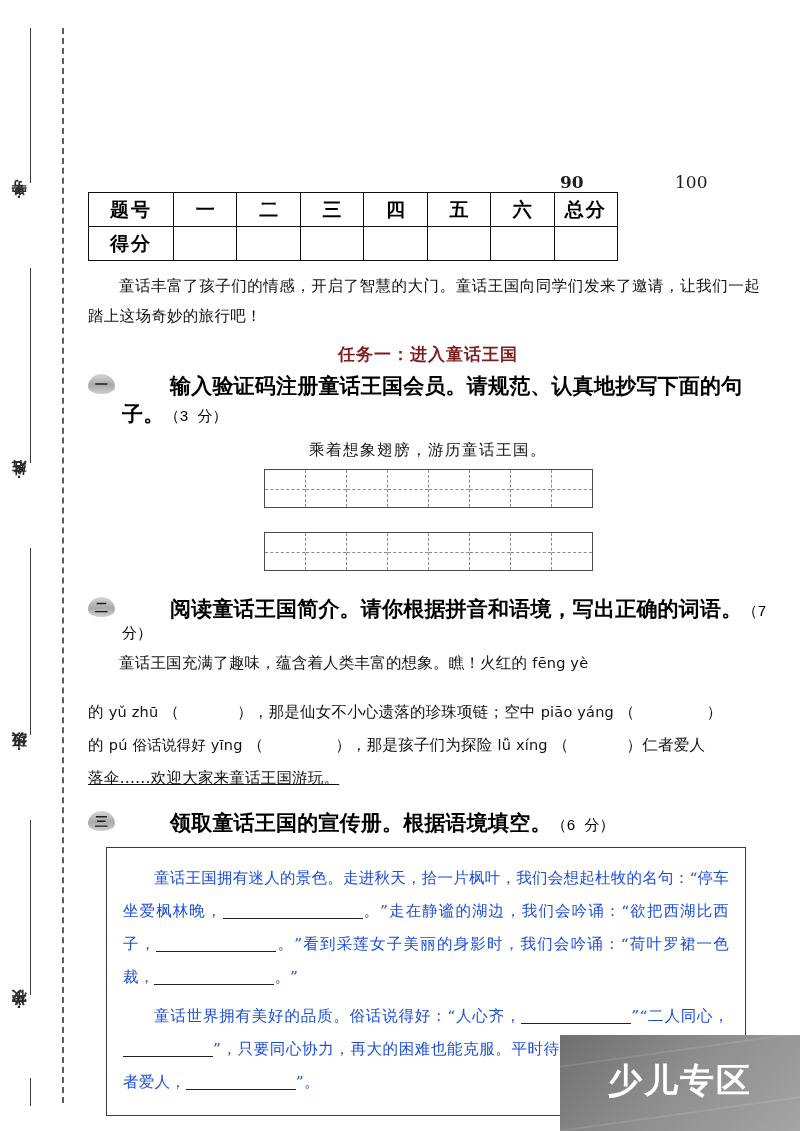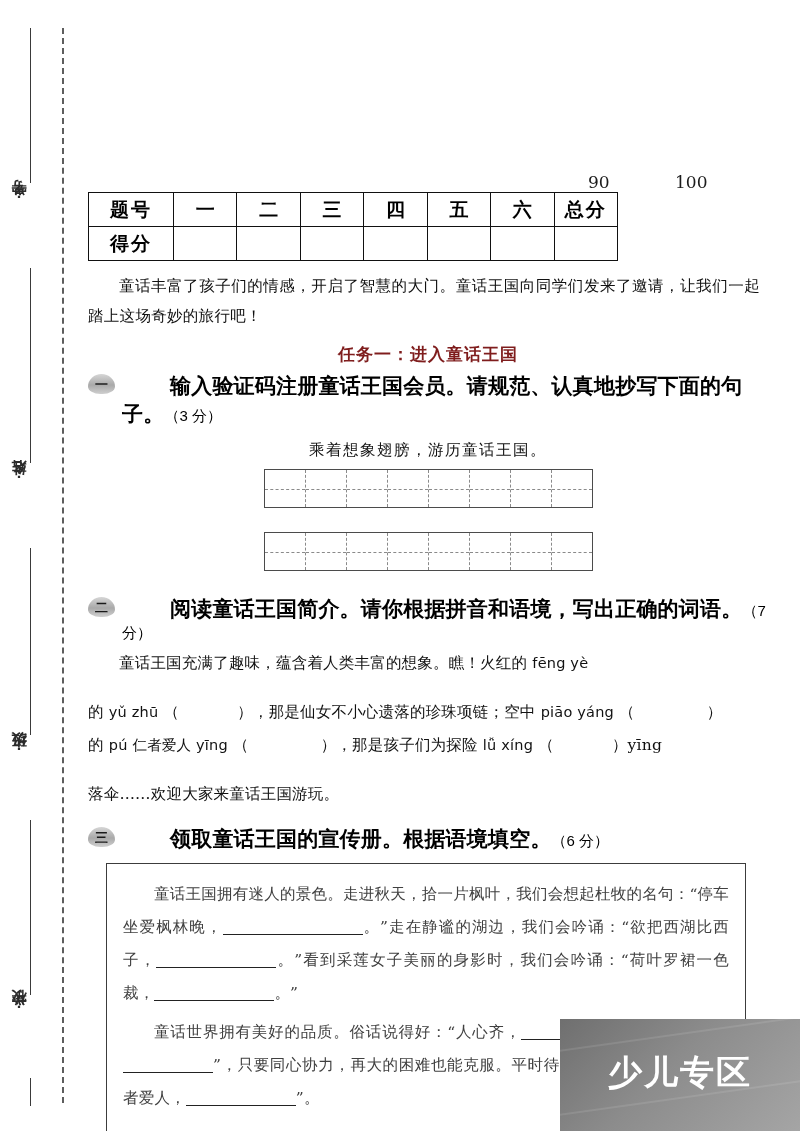--- a/index.html
+++ b/index.html
@@ -65,21 +65,21 @@
     border-radius:50% 50% 46% 46%/62% 62% 38% 38%;
     display:flex;align-items:center;justify-content:center;
     font-family:"DejaVu Sans","Liberation Sans",sans-serif;
     font-size:13px;font-weight:bold;color:#1a1a1a;line-height:1;
   }
   .q-text{
     font-family:"DejaVu Sans","Liberation Sans",sans-serif;
     font-size:21px;font-weight:bold;color:#000;letter-spacing:.2px;margin-left:48px;
   }
   .q-pts{
-    font-family:Liberation Sans, sans-serif;
+    font-family:Liberation Mono, monospace;
     font-weight:normal;font-size:15px;
   }
 
   
   .copy-sentence{
     text-align:center;font-size:15.5px;color:#111;margin:12px 0 8px 0;
     letter-spacing:1.5px;font-family:Liberation Sans, sans-serif;
   }
   .grid-wrap{display:flex;justify-content:center;margin:6px 0;}
   .tianzi{display:flex;border:1.1px solid #4b4b4b;}
@@ -101,35 +101,35 @@
   .py{font-family:"DejaVu Sans","Liberation Sans",sans-serif;font-size:14.5px;}
   .gap-m{display:inline-block;width:58px;}
   .gap-l{display:inline-block;width:72px;}
 
   
   .box{
     border:1.3px solid #3c3c3c;width:640px;margin:10px 0 0 18px;
     padding:14px 16px 16px 16px;box-sizing:border-box;
   }
   .box p{
-    font-size:15.5px;line-height:33px;color:#404040;margin:0;
+    font-size:15.5px;line-height:33px;color:#1d4ed8;margin:0;
     text-align:justify;letter-spacing:.2px;
     font-family:"DejaVu Serif","Liberation Serif",serif;
   }
   .ul-blank{
     display:inline-block;border-bottom:1.2px solid #222;vertical-align:-3px;
   }
   .ul-140{width:140px;}
   .ul-120{width:120px;}
   .ul-110{width:110px;}
   .ul-90{width:90px;}
 
   
   #watermark{
-    position:absolute;right:0;bottom:0;width:240px;height:112px;
+    position:absolute;right:0;bottom:0;width:240px;height:96px;
     background:linear-gradient(135deg,#6f6f6f 0%,#8c8c8c 45%,#a5a5a5 100%);
     display:flex;flex-direction:column;align-items:center;justify-content:center;
     overflow:hidden;
   }
   #watermark .wm-cn{
     font-family:"DejaVu Sans","Liberation Sans",sans-serif;
     font-size:34px;font-weight:bold;color:#ffffff;letter-spacing:2px;
     line-height:1;margin-bottom:6px;
   }
   #watermark .wm-url{
@@ -160,21 +160,21 @@
     <div class="side-rule" style="top:820px;height:175px;"></div>
     <div class="side-label" style="top:1000px;">学校：</div>
 
     <div class="side-rule" style="top:1078px;height:28px;"></div>
   </div>
 
   <div id="content">
 
     <div style="height:166px;"></div>
     <div class="score-marks">
-      <span style="left:500px;">90</span>
+      <span style="left:472px;font-weight:bold;">90</span>
       <span style="left:587px;">100</span>
     </div>
 
     <table class="score">
       <tbody>
           <tr>
         <td class="lbl">题号</td>
         <td>一</td>
         <td>二</td>
         <td>三</td>
@@ -240,23 +240,23 @@
     <div class="q-head">
       <span class="q-badge">二</span>
       <span class="q-text">阅读童话王国简介。请你根据拼音和语境，写出正确的词语。</span><span class="q-pts">（7 分）</span>
     </div>
 
     <p class="p-fill p-indent"><span>童话王国充满了趣味，蕴含着人类丰富的想象。瞧！火红的 </span><span class="py">fēng yè</span></p>
 
 
     <p class="p-fill" style="margin-top:16px;"><span>的 </span><span class="py">yǔ zhū</span> <span>（</span><span class="gap-m"></span><span>），那是仙女不小心遗落的珍珠项链；空中 </span><span class="py">piāo yáng</span> <span>（</span><span class="gap-l"></span><span>）</span></p>
 
-    <p class="p-fill" style="margin-top:0;"><span>的 </span><span class="py">pú 仁者爱人 yīng</span> <span>（</span><span class="gap-l"></span><span>），那是孩子们为探险 </span><span class="py">lǚ xíng</span> <span>（</span><span class="gap-m"></span><span>）yīng</span></p>
-
-    <p class="p-fill" style="margin-top:16px;">落伞……欢迎大家来童话王国游玩。</p>
+    <p class="p-fill" style="margin-top:0;"><span>的 </span><span class="py">pú 俗话说得好 yīng</span> <span>（</span><span class="gap-l"></span><span>），那是孩子们为探险 </span><span class="py">lǚ xíng</span> <span>（</span><span class="gap-m"></span><span>）仁者爱人</span></p>
+
+    <p class="p-fill" style="margin-top:0;text-decoration:underline;">落伞……欢迎大家来童话王国游玩。</p>
 
     <div style="height:10px;"></div>
 
     <div class="q-head">
       <span class="q-badge">三</span>
       <span class="q-text">领取童话王国的宣传册。根据语境填空。</span><span class="q-pts">（6 分）</span>
     </div>
 
     <div class="box">
       <p class="p-indent"><span>童话王国拥有迷人的景色。走进秋天，拾一片枫叶，我们会想起杜牧的名句：“停车坐爱枫林晚，</span><span class="ul-blank ul-140"></span><span>。”走在静谧的湖边，我们会吟诵：“欲把西湖比西子，</span><span class="ul-blank ul-120"></span><span>。”看到采莲女子美丽的身影时，我们会吟诵：“荷叶罗裙一色裁，</span><span class="ul-blank ul-120"></span><span>。”</span></p>

